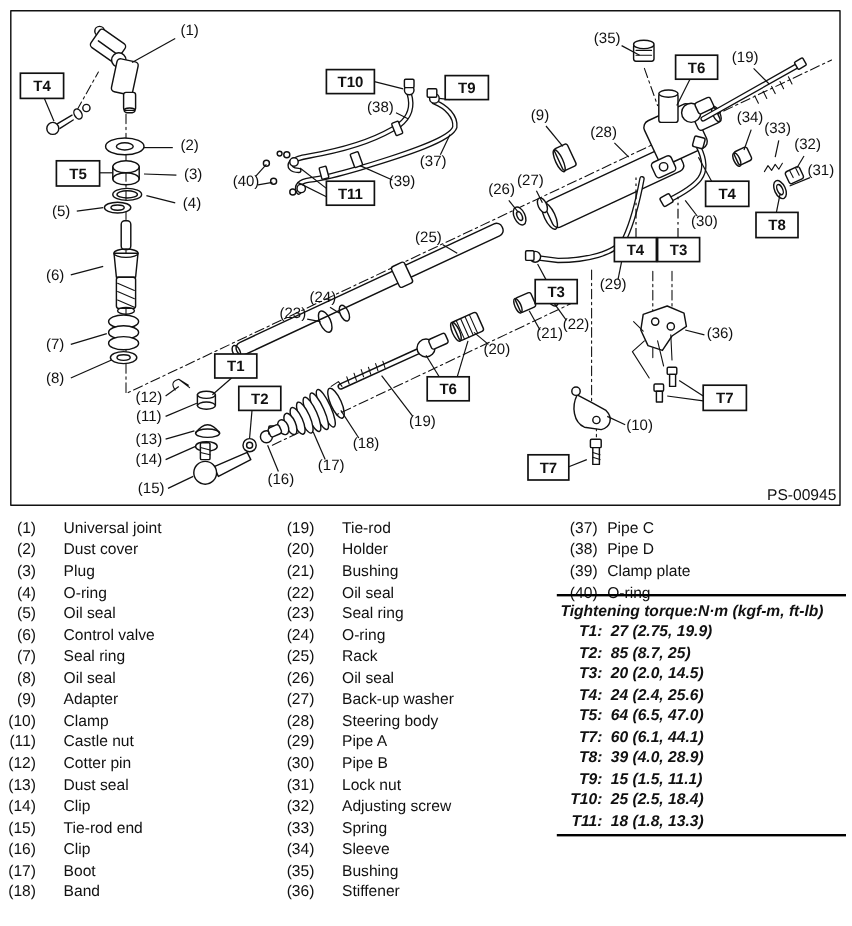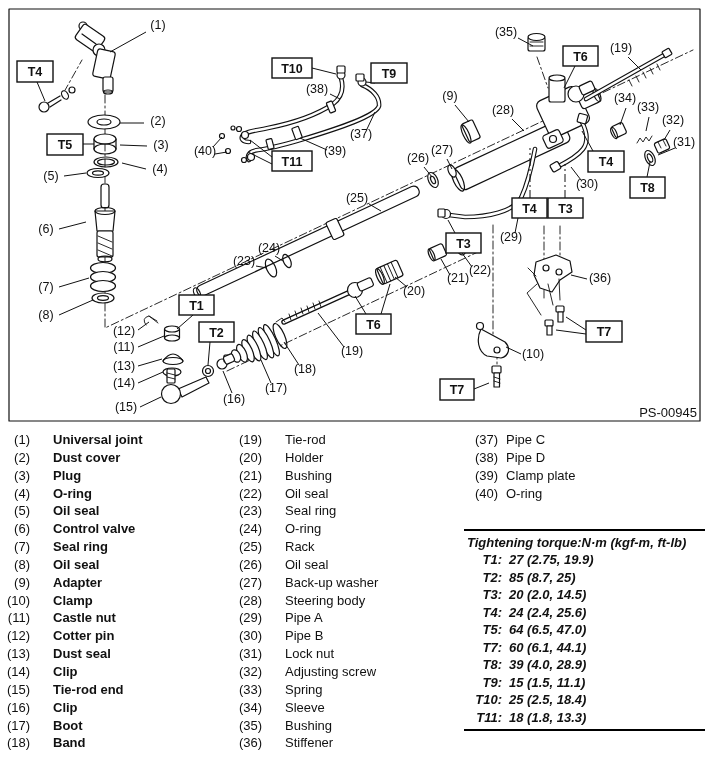--- a/index.html
+++ b/index.html
@@ -14,26 +14,26 @@
   .leader{stroke:#111;stroke-width:1;fill:none;}
   .dd{stroke-dasharray:8 3 2 3;}
   .tbox{fill:#fff;stroke:#111;stroke-width:1.4;}
   .tube{stroke:#111;stroke-width:4.6;fill:none;stroke-linecap:round;}
   .tubein{stroke:#fff;stroke-width:2.4;fill:none;stroke-linecap:round;}
   .thin{stroke-width:0.9;}
   
   .col{position:absolute;top:431px;font-size:13px;line-height:17.85px;white-space:nowrap;}
   .prow{display:flex;}
   .pnum{display:inline-block;text-align:right;}
-  #col1 .pnum{width:24px;} #col1 .pname{margin-left:23px;font-weight:bold;}
+  #col1 .pnum{width:24px;} #col1 .pname{margin-left:23px;}
   #col2 .pnum{width:42px;} #col2 .pname{margin-left:23px;}
   #col3 .pnum{width:42px;} #col3 .pname{margin-left:8px;}
   #col1{left:6px;} #col2{left:220px;} #col3{left:456px;}
   
-  .torque{position:absolute;left:464px;top:529px;width:241px;
+  .torque{position:absolute;left:464px;top:495px;width:241px;
           border-top:2px solid #000;border-bottom:2px solid #000;
           padding:3px 0 3px 0;font-size:13px;font-style:italic;font-weight:bold;}
   .ttitle{line-height:17px;padding-left:3px;white-space:nowrap;}
   .trow{display:flex;line-height:17.5px;white-space:nowrap;}
   .tlabel{display:inline-block;width:38px;text-align:right;}
   .tvalue{margin-left:7px;}
 </style>
 </head>
 <body>
 

